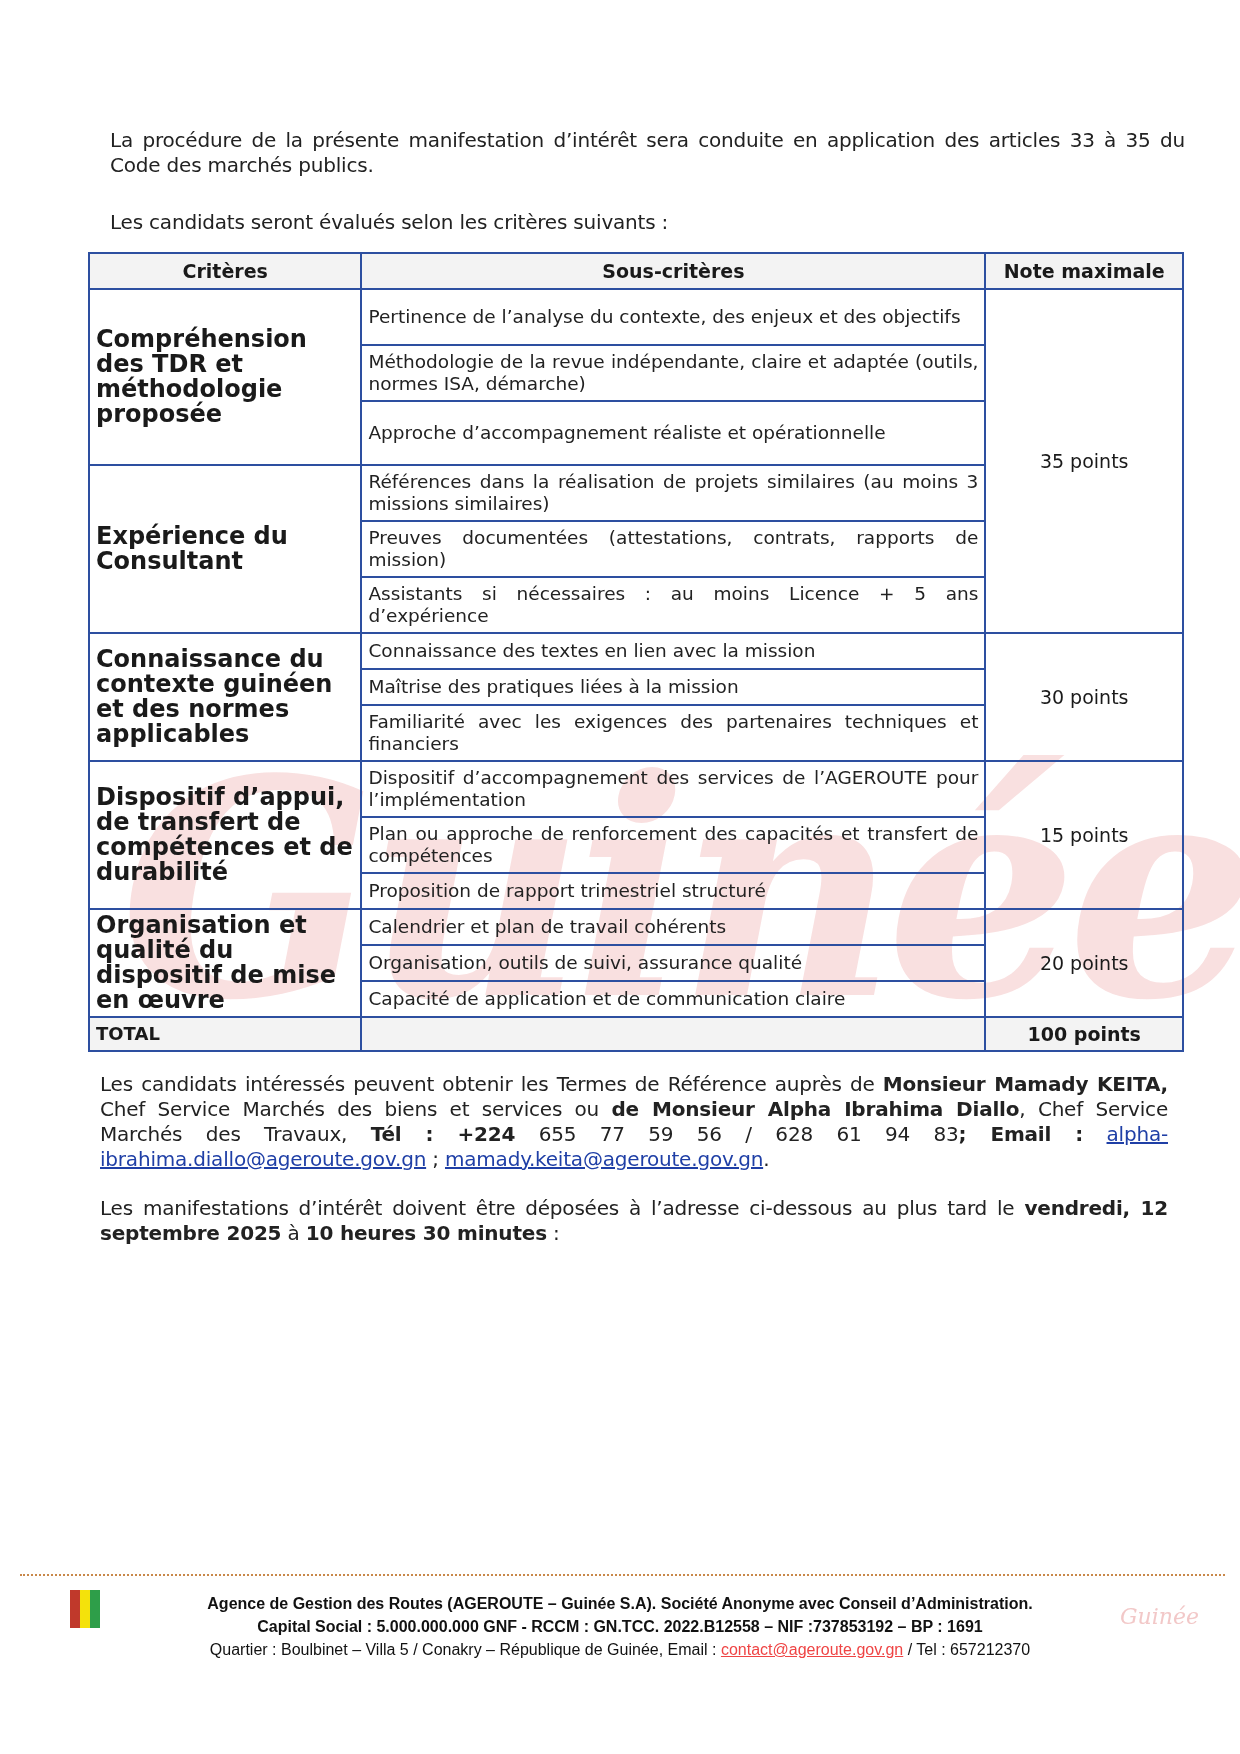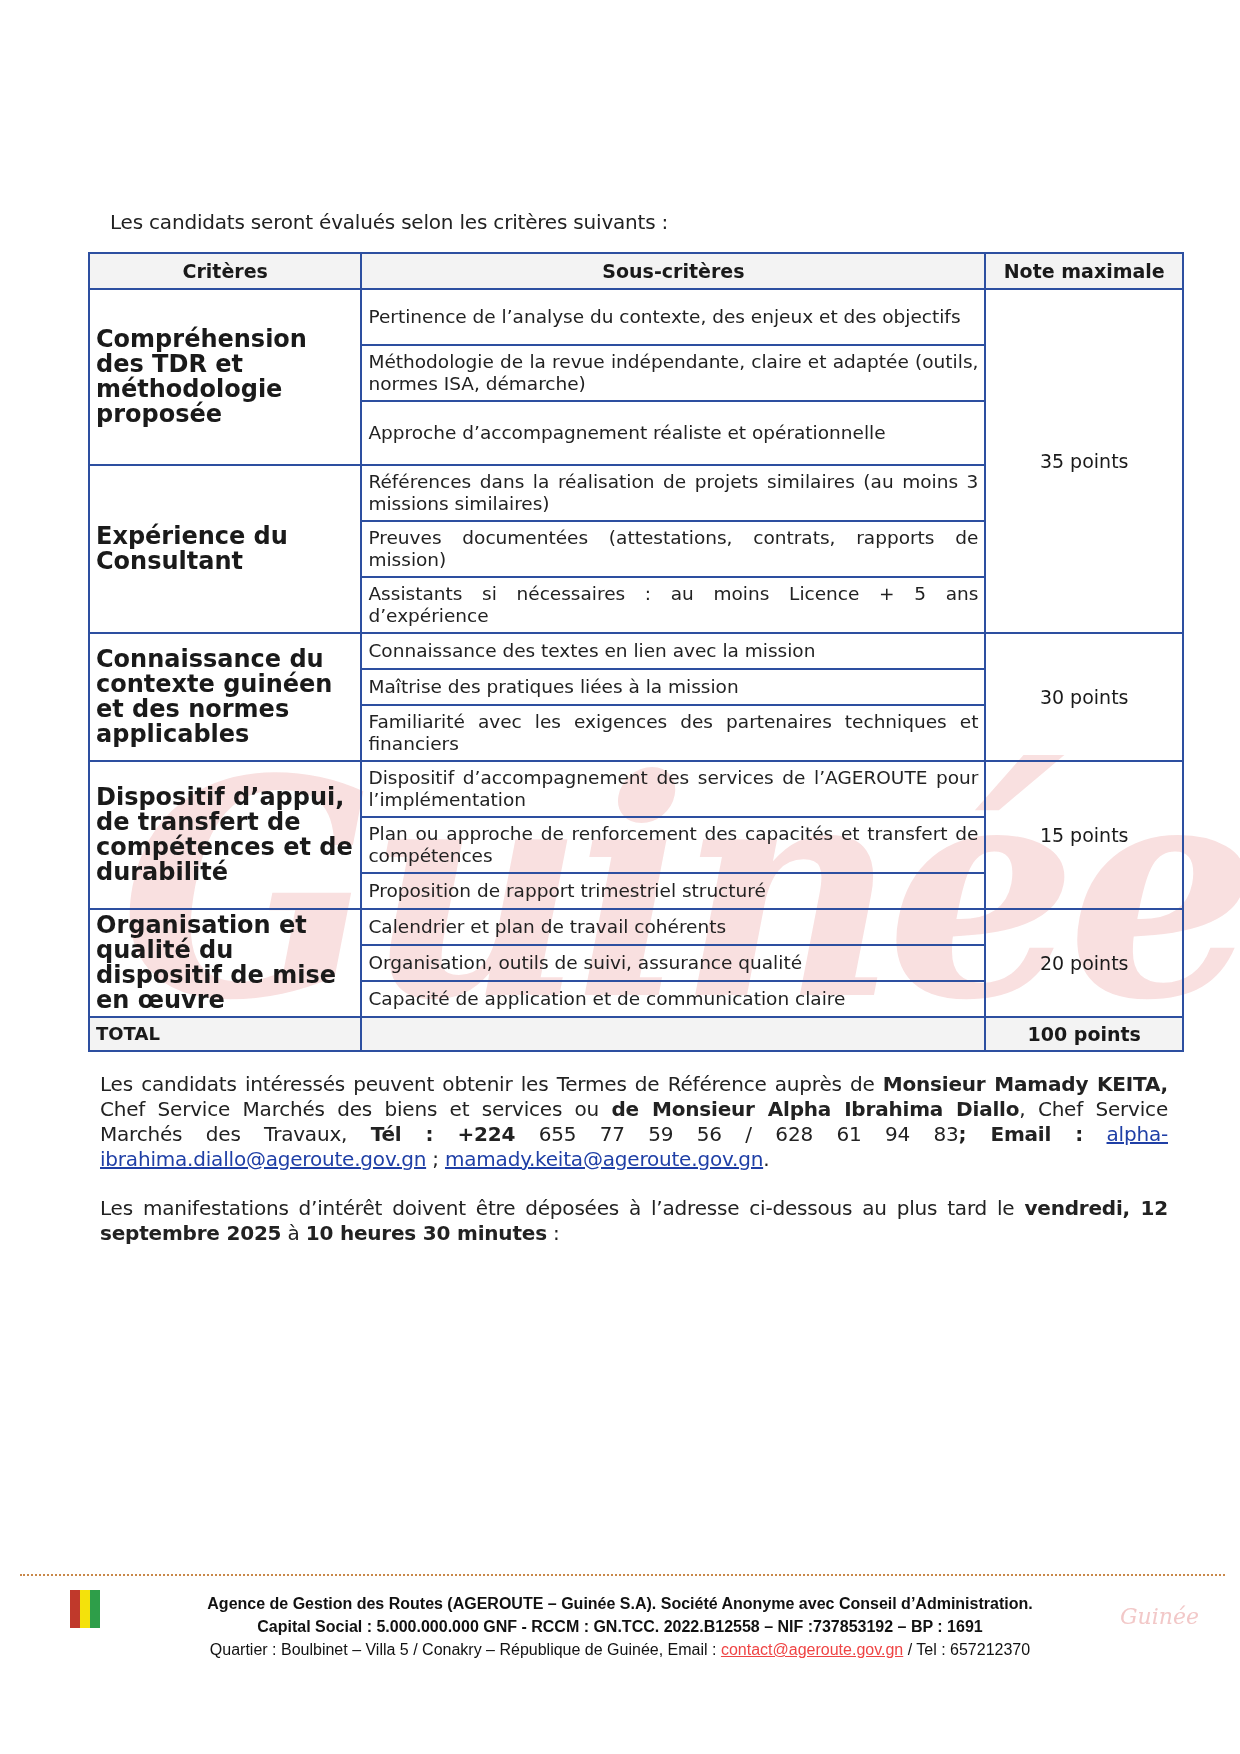--- a/index.html
+++ b/index.html
@@ -89,20 +89,21 @@
     font-size: 22px; color: #f2c8c8;
   }
 </style>
 </head>
 <body>
 
 <div class="watermark">Guinée</div>
 
 <div class="page">
 
+  <p class="para p1" style="margin:0">La procédure de la présente manifestation d’intérêt sera conduite en application des articles 33 à 35 du Code des marchés publics.</p>
   <p class="para p2" style="margin:0">Les candidats seront évalués selon les critères suivants :</p>
 
   <table class="criteria">
     <colgroup>
       <col class="col-crit">
         <col class="col-sub">
         <col class="col-note">
     </colgroup>
     <tbody>
         <tr>

